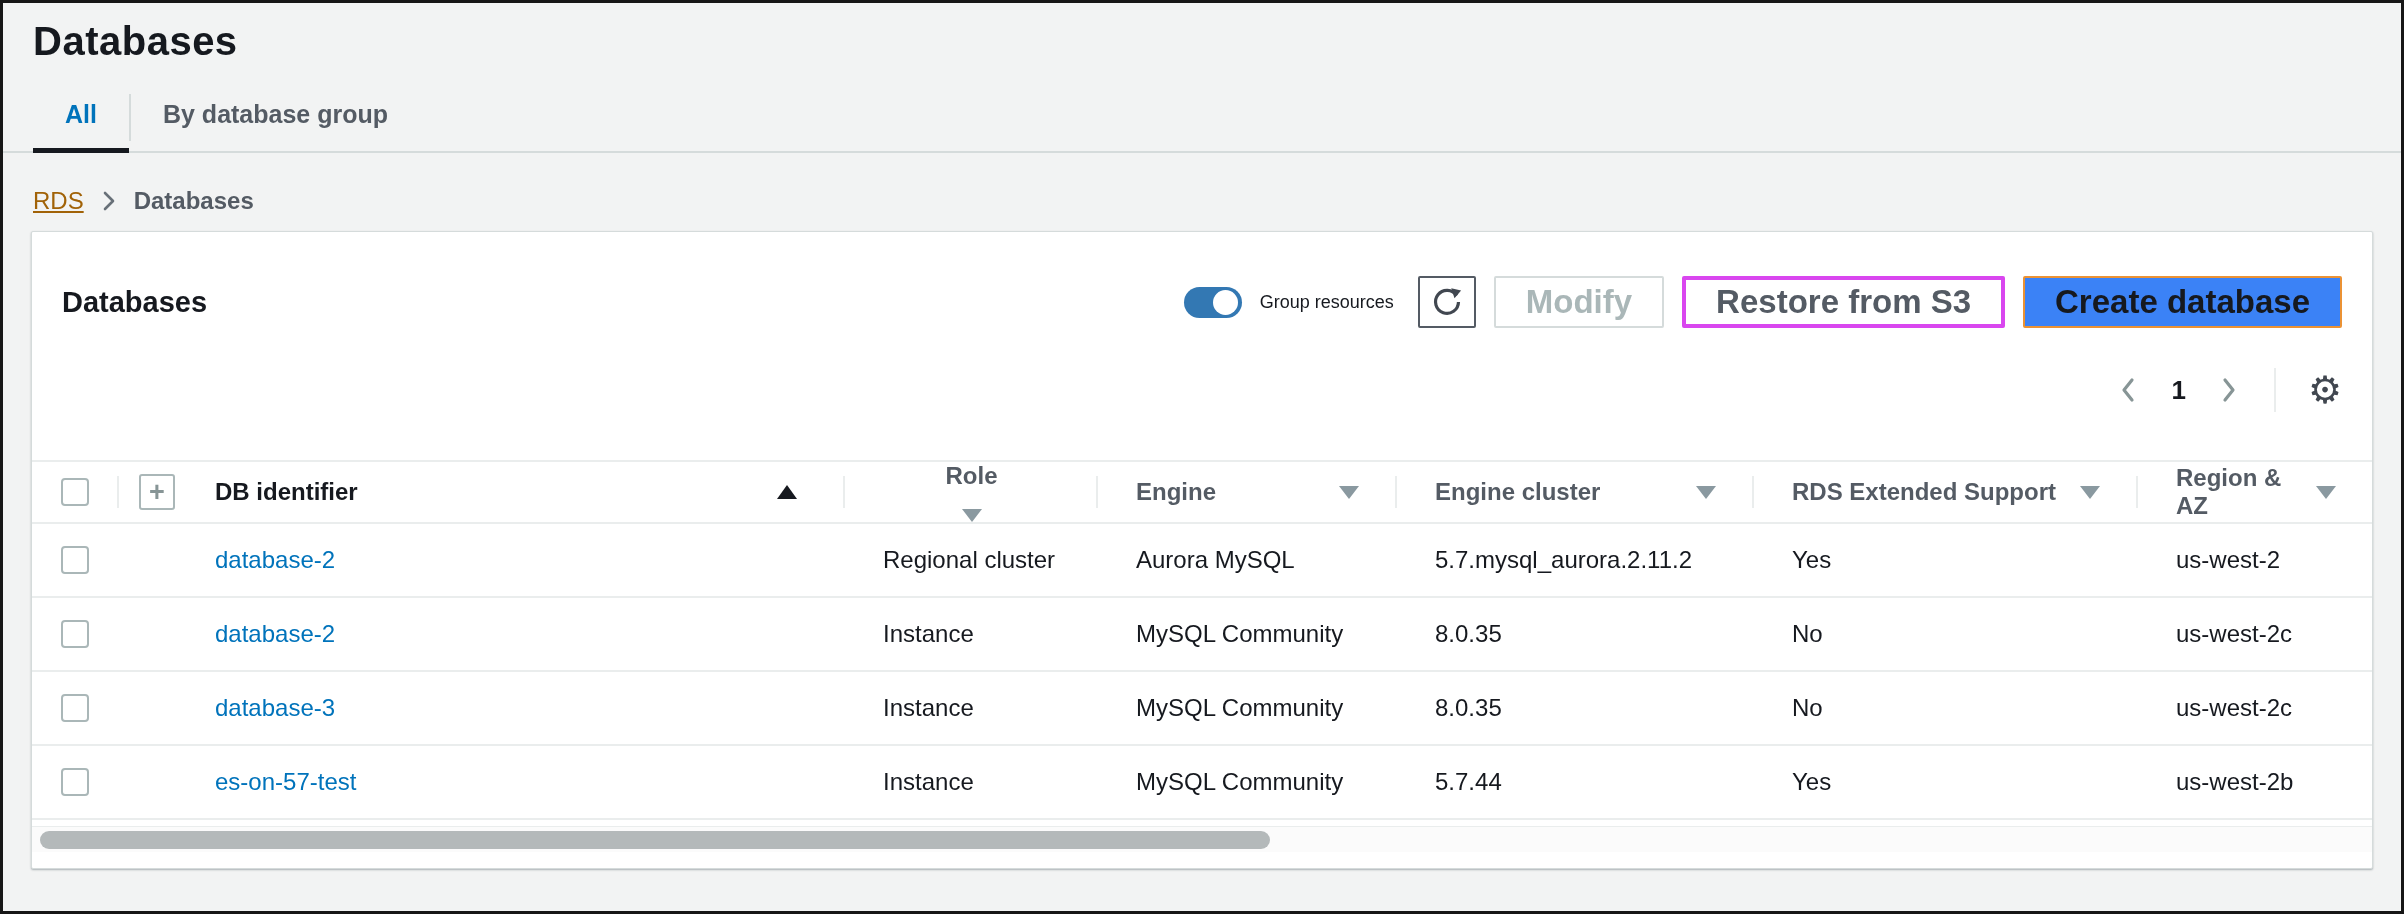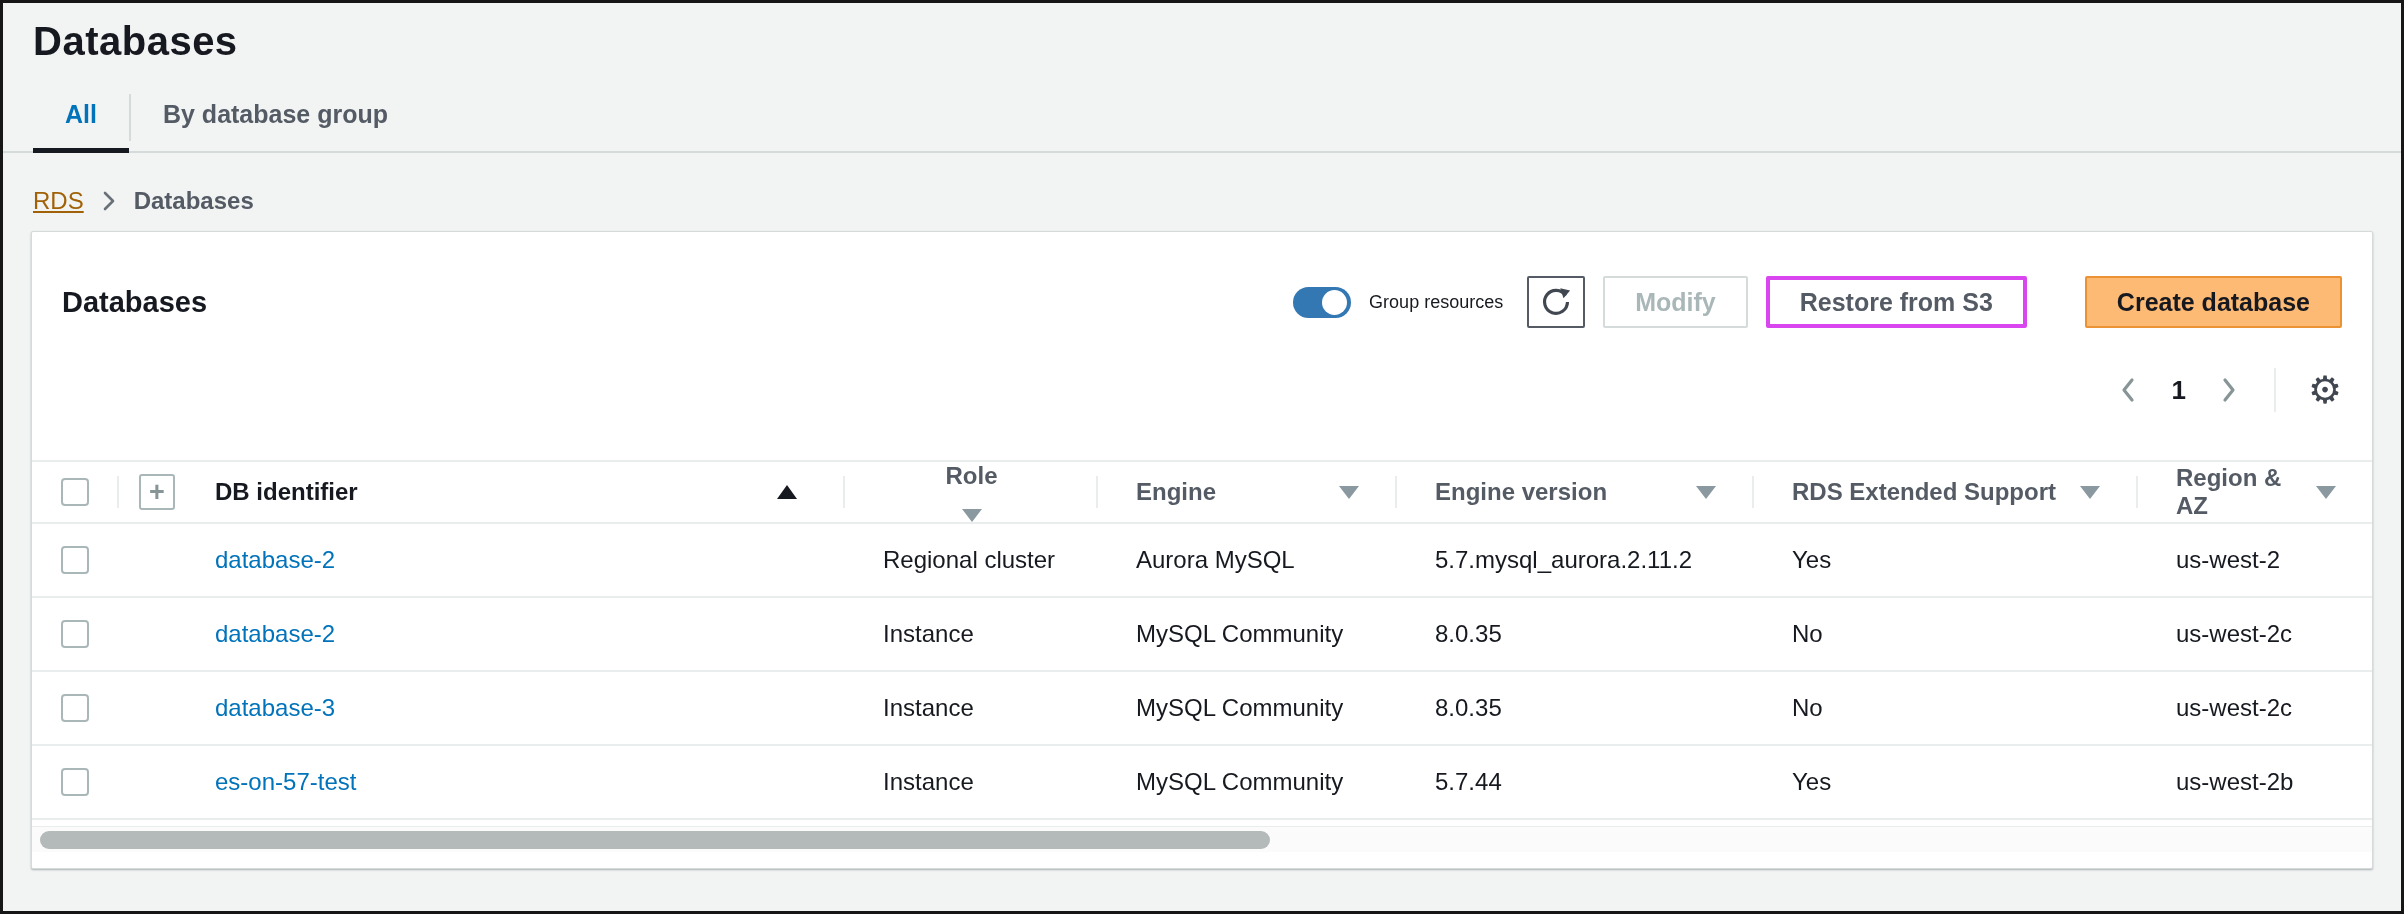--- a/index.html
+++ b/index.html
@@ -35,27 +35,27 @@
   .toolbar { display: flex; align-items: center; padding: 44px 30px 0; }
   .panel-heading { font-size: 29px; font-weight: bold; }
   .toolbar-right { margin-left: auto; display: flex; align-items: center; gap: 18px; }
 
   .toggle { position: relative; width: 58px; height: 31px; border-radius: 16px; background: #3378b3; cursor: pointer; flex: none; }
   .toggle .knob { position: absolute; top: 3px; left: 29px; width: 25px; height: 25px; border-radius: 50%; background: #ffffff; }
   .toggle-label { font-size: 18px; color: #16191f; margin-right: 6px; }
 
   .btn {
     height: 52px; display: inline-flex; align-items: center; justify-content: center; gap: 14px;
-    font-family: "Liberation Sans", sans-serif; font-size: 25px; font-weight: bold;
+    font-family: "Liberation Sans", sans-serif; font-size: 33px; font-weight: bold;
     background: #ffffff; border-radius: 2px; padding: 0 30px; cursor: pointer; white-space: nowrap;
   }
   .btn-icon-only { width: 58px; padding: 0; border: 2px solid #545b64; }
   .btn-disabled { border: 2px solid #d5dbdb; color: #aab7b8; cursor: default; }
   .btn-normal { border: 4px solid #d946ef; color: #545b64; }
-  .btn-primary { background: #fdba74; border: 2px solid #eb9234; color: #16191f; margin-left: 40px; }
+  .btn-primary { background: #3b82f6; border: 2px solid #eb9234; color: #16191f; }
   .caret-down { width: 0; height: 0; border-left: 11px solid transparent; border-right: 11px solid transparent; border-top: 13px solid #aab7b8; display: inline-block; }
 
   
   .filter-row { display: flex; align-items: center; padding: 40px 30px 0; }
   .search-box {
     width: 1330px; height: 48px; background: #fff; border: 2px solid #aab7b8; border-radius: 2px;
     display: flex; align-items: center; padding: 0 14px; gap: 12px;
   }
   .search-box input {
     border: none; outline: none; flex: 1; font-size: 24px; font-style: italic;
@@ -188,21 +188,21 @@
         </div>
         <div class="col-role hcell cell-pad">
           <span>Role</span>
           <span class="fcaret"></span>
         </div>
         <div class="col-engine hcell cell-pad">
           <span>Engine</span>
           <span class="fcaret"></span>
         </div>
         <div class="col-version hcell cell-pad">
-          <span>Engine version</span>
+          <span>Engine cluster</span>
           <span class="fcaret"></span>
         </div>
         <div class="col-support hcell cell-pad">
           <span>RDS Extended Support</span>
           <span class="fcaret"></span>
         </div>
         <div class="col-region hcell cell-pad">
           <span>Region &amp; AZ</span>
           <span class="fcaret"></span>
         </div>

